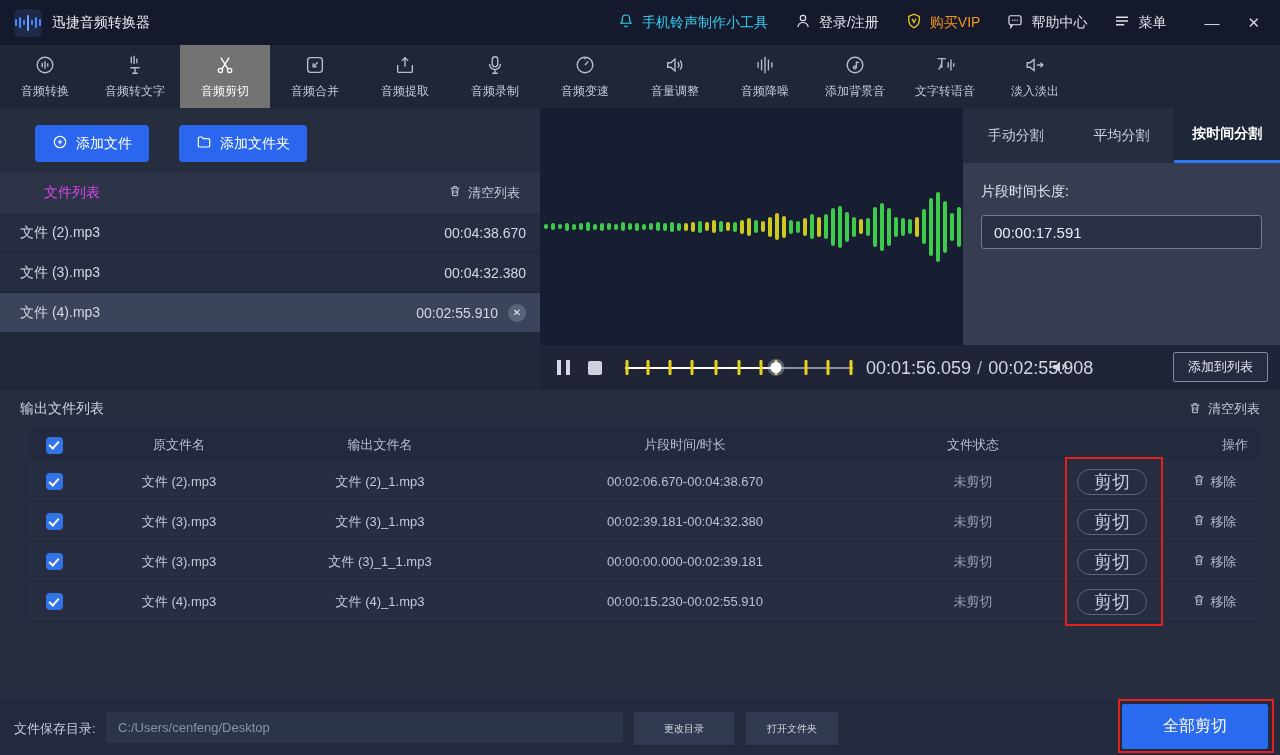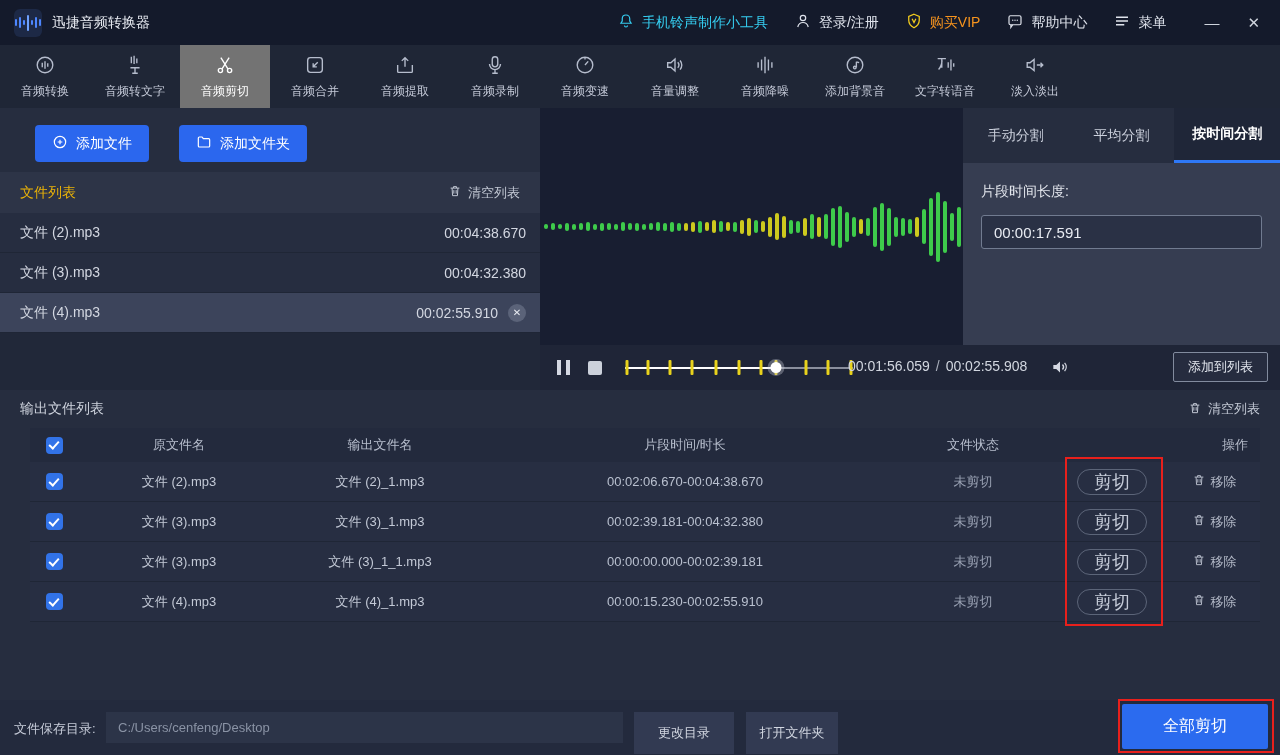--- a/index.html
+++ b/index.html
@@ -34,21 +34,21 @@
   .ttab.active span { color:#ffffff; }
 
   
   .file-panel { position:absolute; top:108px; left:0; width:540px; height:282px; background:#262d3f; }
   .add-row { position:absolute; top:17px; left:15px; display:flex; gap:10px; }
   .btn-blue { height:37px; padding:0 17px; background:#2b67ee; border-radius:4px; color:#fff;
     font-size:14px; display:flex; align-items:center; gap:8px; border:none;margin-left:20px; }
   .btn-blue svg { stroke:#fff; fill:none; }
   .list-header { position:absolute; top:64px; left:0; width:100%; height:41px; background:#2d3447;
     display:flex; align-items:center; justify-content:space-between; padding:0 20px; }
-  .list-header .lh-title { font-size:14px; color:#eab308; }
+  .list-header .lh-title { font-size:14px; color:#d946ef;margin-left:24px; }
   .link-clear { display:flex; align-items:center; gap:6px; font-size:13px; color:#c2c8d4; }
   .link-clear svg { stroke:#c2c8d4; fill:none; }
   .file-rows { position:absolute; top:105px; left:0; width:100%; }
   .file-row { height:40px; padding:0 14px 0 20px; background:#262d40; border-bottom:1px solid #1f2636;
     display:flex; align-items:center; justify-content:space-between; font-size:14px; color:#d3d7e1; }
   .file-row .fr-right { display:flex; align-items:center; gap:10px; }
   .file-row.selected { background:#3c445b; }
   .row-close { width:18px; height:18px; border-radius:50%; background:#5b6379; color:#e9ecf2;
     font-size:10px; display:flex; align-items:center; justify-content:center; }
   .file-empty { position:absolute; top:225px; left:0; width:100%; height:57px; background:#212839; }
@@ -69,21 +69,21 @@
   .player-bar { position:absolute; top:345px; left:540px; width:740px; height:45px; background:#1f2537; }
   .p-pause { position:absolute; left:17px; top:15px; display:flex; gap:5px; }
   .p-pause i { display:block; width:4px; height:15px; background:#d4d8e2; }
   .p-stop { position:absolute; left:48px; top:16px; width:14px; height:14px; background:#ccd1db; border-radius:2px; }
   .track { position:absolute; left:85px; top:15px; width:228px; height:15px; }
   .track-line { position:absolute; left:0; top:6.5px; width:100%; height:2px; background:#8a8f9d; }
   .track-fill { position:absolute; left:0; top:6.5px; height:2px; background:#fdfdfd; }
   .tick { position:absolute; top:0; width:3px; height:15px; background:#e8d21c; border-radius:1px; transform:translateX(-50%); }
   .handle { position:absolute; top:2px; width:11px; height:11px; border-radius:50%; background:#fff;
     box-shadow:0 0 0 3px rgba(205,210,220,0.35); transform:translateX(-50%); z-index:3; }
-  .p-time { position:absolute; left:308px; top:13px; font-size:14px; color:#d2d7e0; white-space:nowrap; }
+  .p-time { position:absolute; left:326px; top:13px; font-size:18px; color:#d2d7e0; white-space:nowrap; }
   .p-time .sep { margin:0 6px; color:#aab0bd; }
   .p-vol { position:absolute; left:510px; top:12px; }
   .p-vol svg { stroke:#d4d8e2; fill:none; }
   .btn-outline { position:absolute; right:12px; top:7px; height:30px; padding:0 14px; background:#262c3f;
     border:1px solid #828b9e; border-radius:2px; color:#e0e4ec; font-size:13px;
     display:flex; align-items:center; }
 
   
   .output { position:absolute; top:390px; left:0; width:100%; height:310px; background:#262d3f; }
   .out-header { height:38px; padding:0 20px; display:flex; align-items:center; justify-content:space-between; }
@@ -106,22 +106,22 @@
   .cb { width:17px; height:17px; background:#3273e8; border-radius:4px; position:relative; }
   .cb::after { content:""; position:absolute; left:5.5px; top:2.5px; width:4px; height:8px;
     border-right:2px solid #fff; border-bottom:2px solid #fff; transform:rotate(42deg); }
 
   
   .footer { position:absolute; top:700px; left:0; width:100%; height:55px; background:#232a3d; }
   .save-label { position:absolute; left:14px; top:20px; font-size:13px; color:#c6cbd8; }
   .dir-input { position:absolute; left:106px; top:12px; width:517px; height:31px; background:#2c3448;
     border:none; color:#8a93a5; font-size:13px; padding:0 12px;
     font-family:"Liberation Sans","DejaVu Sans",sans-serif; }
-  .btn-grey { position:absolute; top:12px; height:42px; background:#323a52; border:none; color:#d2d7e1;
-    font-size:13px; display:flex; align-items:center; justify-content:center; }
+  .btn-grey { position:absolute; top:12px; height:33px; background:#323a52; border:none; color:#d2d7e1;
+    font-size:10px; display:flex; align-items:center; justify-content:center; }
   .btn-change { left:634px; width:100px; }
   .btn-open { left:746px; width:92px; }
   .btn-cutall { position:absolute; left:1122px; top:4px; width:146px; height:45px; background:#2b6bef;
     border:none; border-radius:2px; color:#fff; font-size:16px;
     display:flex; align-items:center; justify-content:center; }
 
   
   .hl { position:absolute; border:2px solid #e8201c; z-index:10; pointer-events:none; }
   .hl-cut { left:1065px; top:457px; width:98px; height:169px; }
   .hl-all { left:1118px; top:699px; width:156px; height:54px; }

